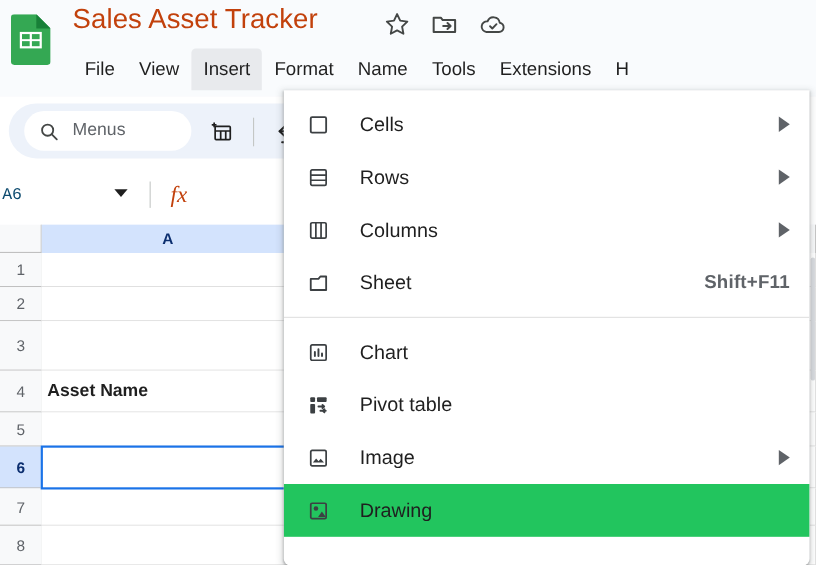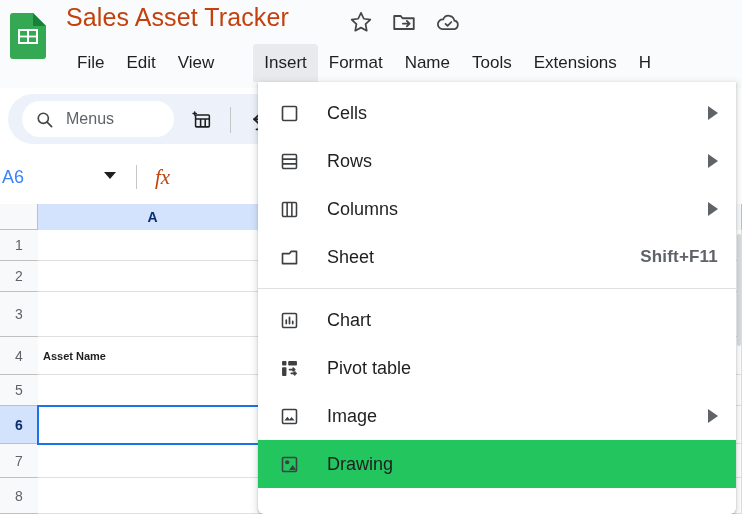--- a/index.html
+++ b/index.html
@@ -50,21 +50,21 @@
     display: flex; align-items: flex-end;
     white-space: nowrap;
   }
   .menu-item {
     display: flex; align-items: center;
     padding: 0 11px;
     font-size: 17px; color: #1f1f1f;
     border-radius: 4px 4px 0 0;
     height: 38px;
   }
-  .menu-item.active { background: #e8eaed; margin-left: 28px; }
+  .menu-item.active { background: #e8eaed; }
 
   
   .toolbar {
     position: absolute; left: 0; top: 88px;
     width: 742px; height: 62px;
     background: #ffffff;
   }
   .toolbar-inner {
     position: absolute; left: 8px; top: 6px;
     width: 726px; height: 50px;
@@ -102,21 +102,21 @@
     position: absolute; left: 0; top: 150px;
     width: 742px; height: 54px;
     background: #ffffff;
   }
   .namebox {
     position: absolute; left: 0; top: 14px;
     width: 124px; height: 26px;
     display: flex; align-items: center;
   }
   .namebox .nb-text {
-    margin-left: 2px; font-size: 18px; color: #3b82f6;
+    margin-left: 2px; font-size: 15px; color: #0c4a6e; font-family: Liberation Mono, monospace;
   }
   .namebox .nb-caret {
     position: absolute; left: 104px; top: 8px;
     width: 0; height: 0;
     border-left: 6px solid transparent;
     border-right: 6px solid transparent;
     border-top: 7px solid #1f1f1f;
   }
   .fb-divider {
     position: absolute; left: 136px; top: 15px;
@@ -184,21 +184,21 @@
     position: absolute; left: 38px; top: 26px;
     width: 704px; height: 284px;
     background: #ffffff;
   }
   .cell {
     position: absolute;
     border-right: 1px solid #e0e0e0;
     border-bottom: 1px solid #e0e0e0;
     display: flex; align-items: center;
     padding-left: 5px;
-    font-size: 11px; color: #1f1f1f;
+    font-size: 16px; color: #1f1f1f;
     background: #ffffff;
     overflow: hidden;
     white-space: nowrap;
   }
   .cell.bold { font-weight: bold; }
   .cell-selected {
     position: absolute;
     border: 2px solid #1a73e8;
     background: #ffffff;
     z-index: 3;
@@ -299,21 +299,20 @@
 
     <div class="title-icon" id="icon-cloud">
       <svg width="26" height="26" viewBox="0 0 24 24" fill="none" stroke="currentColor" stroke-width="1.6">
         <path d="M6.6 18.5h10.6a3.9 3.9 0 0 0 .6-7.75 5.3 5.3 0 0 0-10.2-1.1A3.85 3.85 0 0 0 6.6 18.5z" stroke-linejoin="round"></path>
         <path d="M9.7 13.7l1.9 1.9 3.5-3.6" stroke-linecap="round" stroke-linejoin="round"></path>
       </svg>
     </div>
 
     <div class="menubar">
       <div class="menu-item">File</div>
-      <div class="menu-item">Edit</div>
       <div class="menu-item">View</div>
       <div class="menu-item active">Insert</div>
       <div class="menu-item">Format</div>
       <div class="menu-item">Name</div>
       <div class="menu-item">Tools</div>
       <div class="menu-item">Extensions</div>
       <div class="menu-item">H</div>
     </div>
   </div>
 

